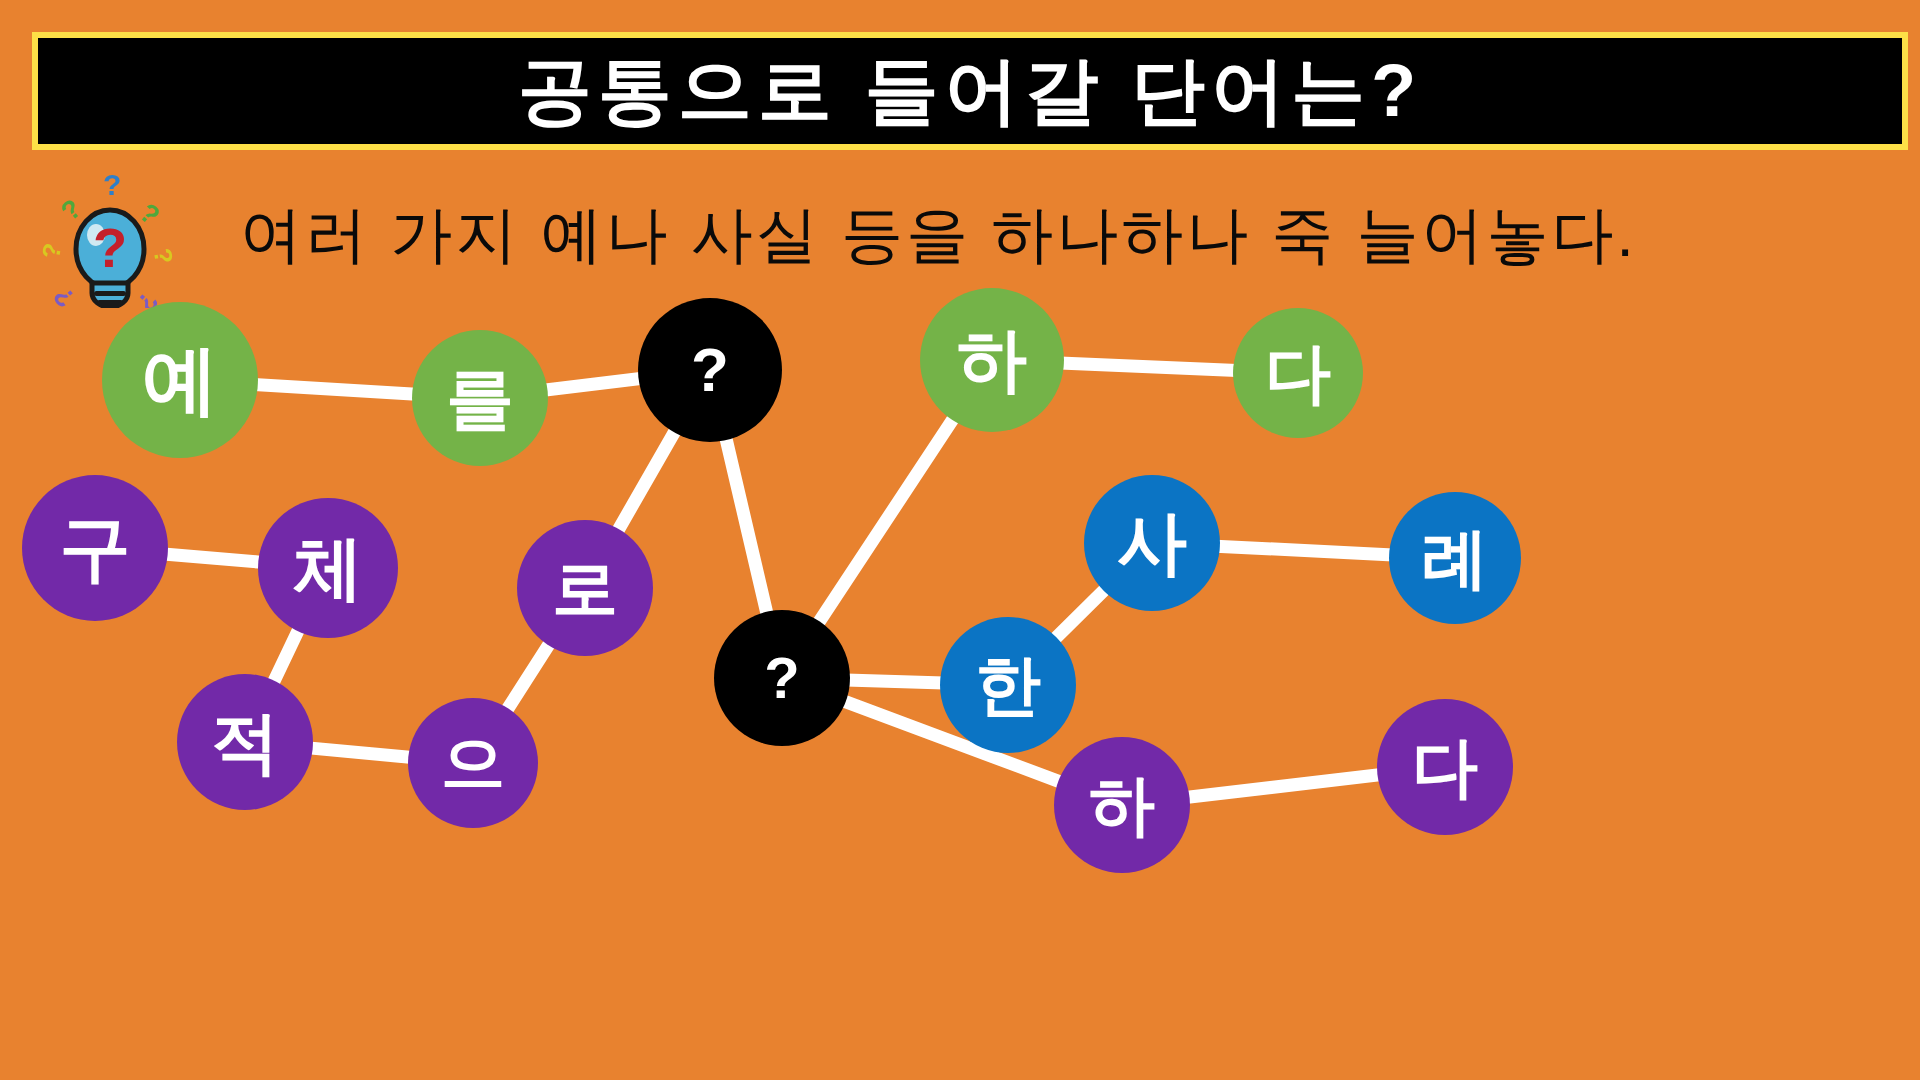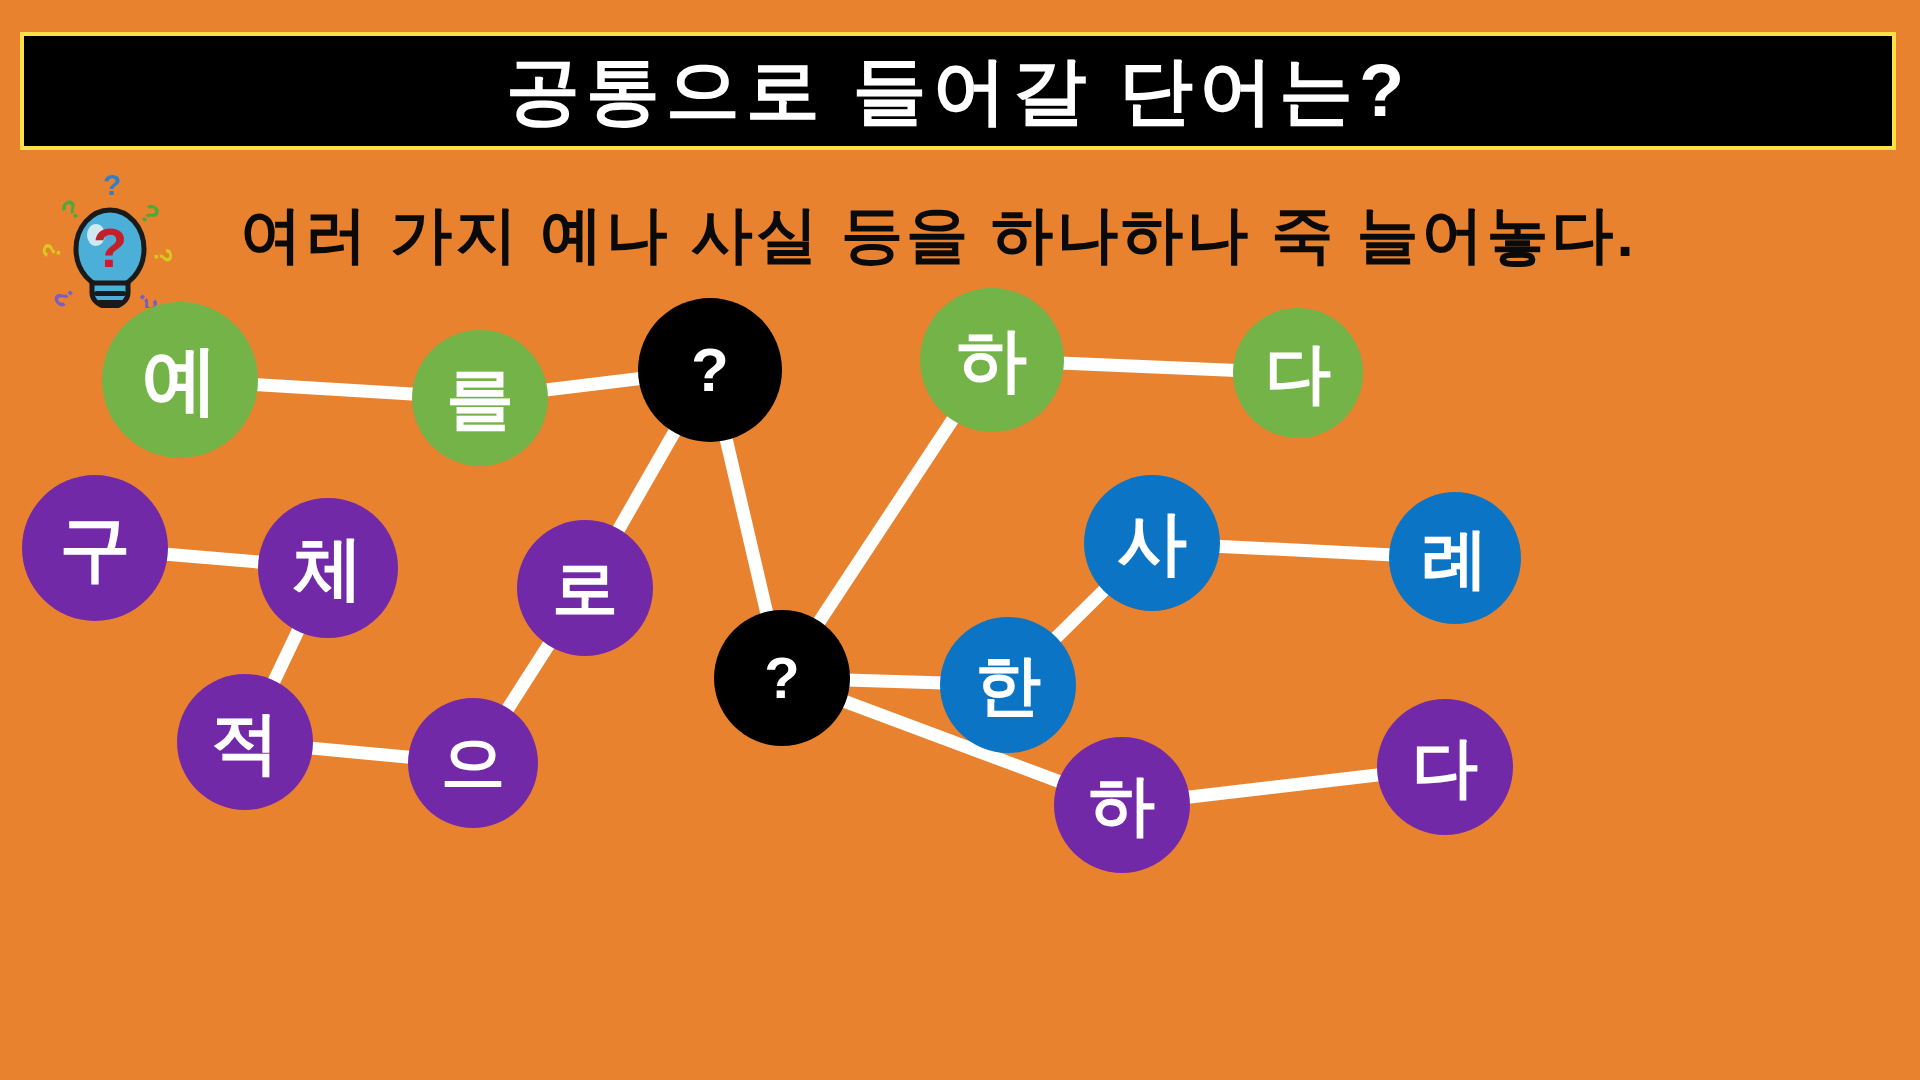--- a/index.html
+++ b/index.html
@@ -15,26 +15,26 @@
   #stage {
     position: relative;
     width: 1920px;
     height: 1080px;
     background: #E8822F;
   }
 
   
   .title-banner {
     position: absolute;
-    left: 20px;
+    left: 32px;
     top: 32px;
     width: 1876px;
     height: 118px;
     background: #000000;
-    border: 4px solid #fde047;
+    border: 6px solid #fde047;
     box-sizing: border-box;
     display: flex;
     align-items: center;
     justify-content: center;
   }
   .title-text {
     color: #FFFFFF;
     font-size: 74px;
     font-weight: bold;
     letter-spacing: 6px;
@@ -56,21 +56,21 @@
   .bulb-icon {
     width: 140px;
     height: 145px;
     flex: 0 0 auto;
     position: relative;
   }
   .clue-text {
     margin-left: 60px;
     color: #0A0A0A;
     font-size: 62px;
-    font-weight: bold;
+    font-weight: normal;
     letter-spacing: 3px;
     white-space: nowrap;
     font-family: "Liberation Sans", sans-serif;
   }
 
   
   #graph {
     position: absolute;
     left: 0;
     top: 0;

